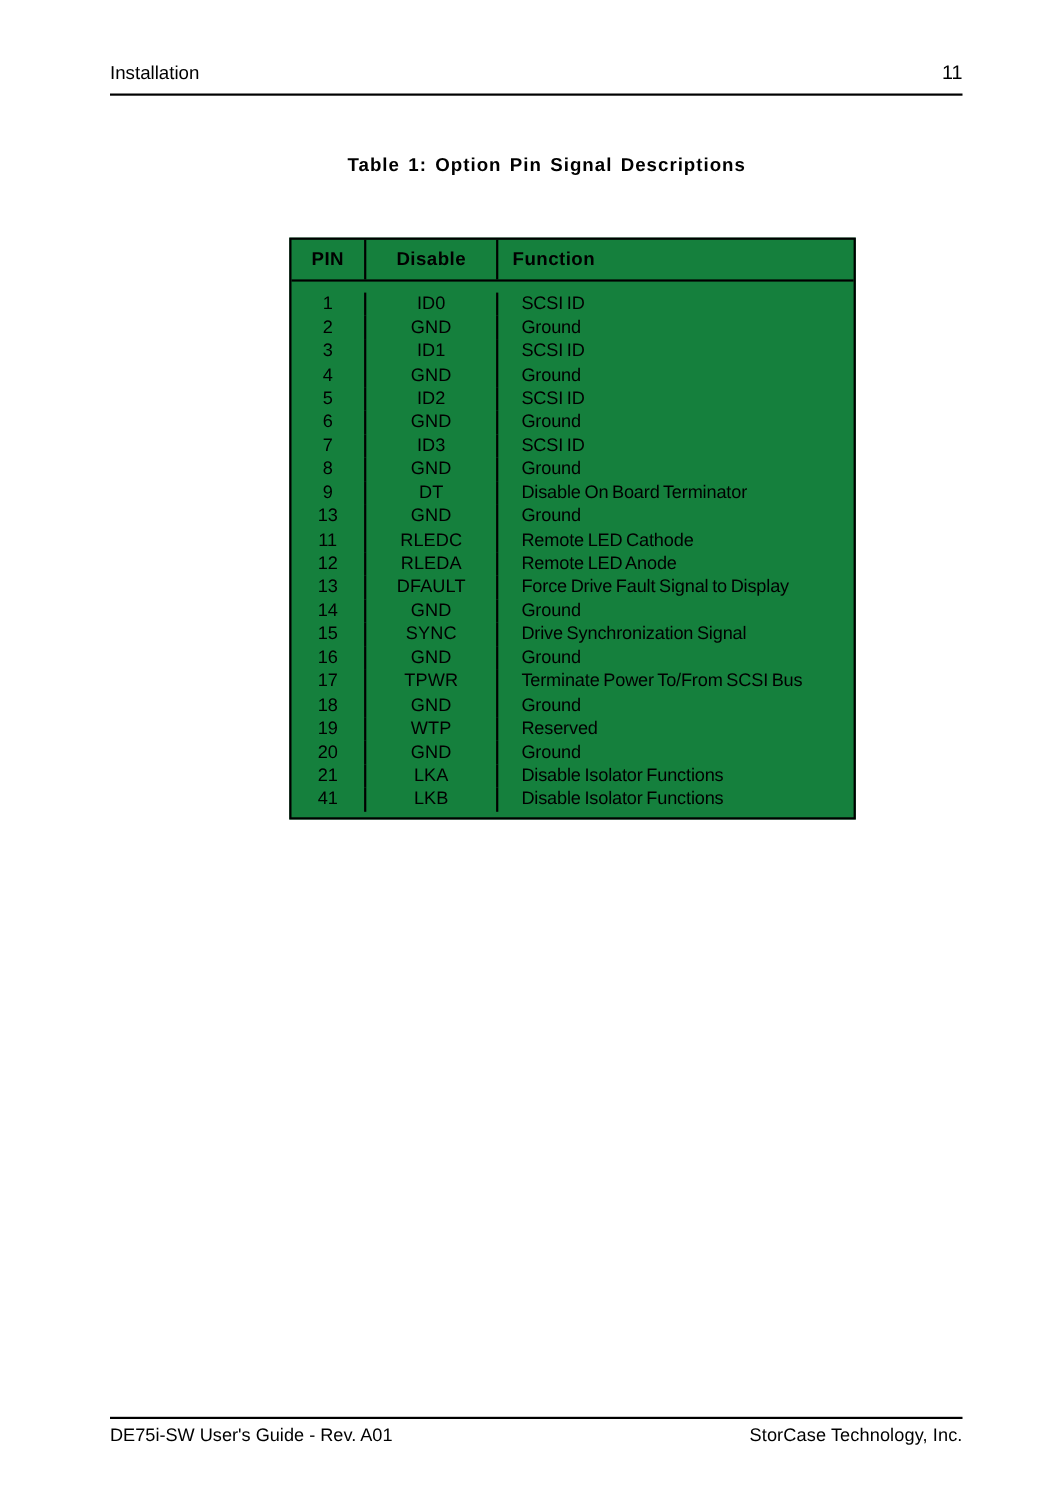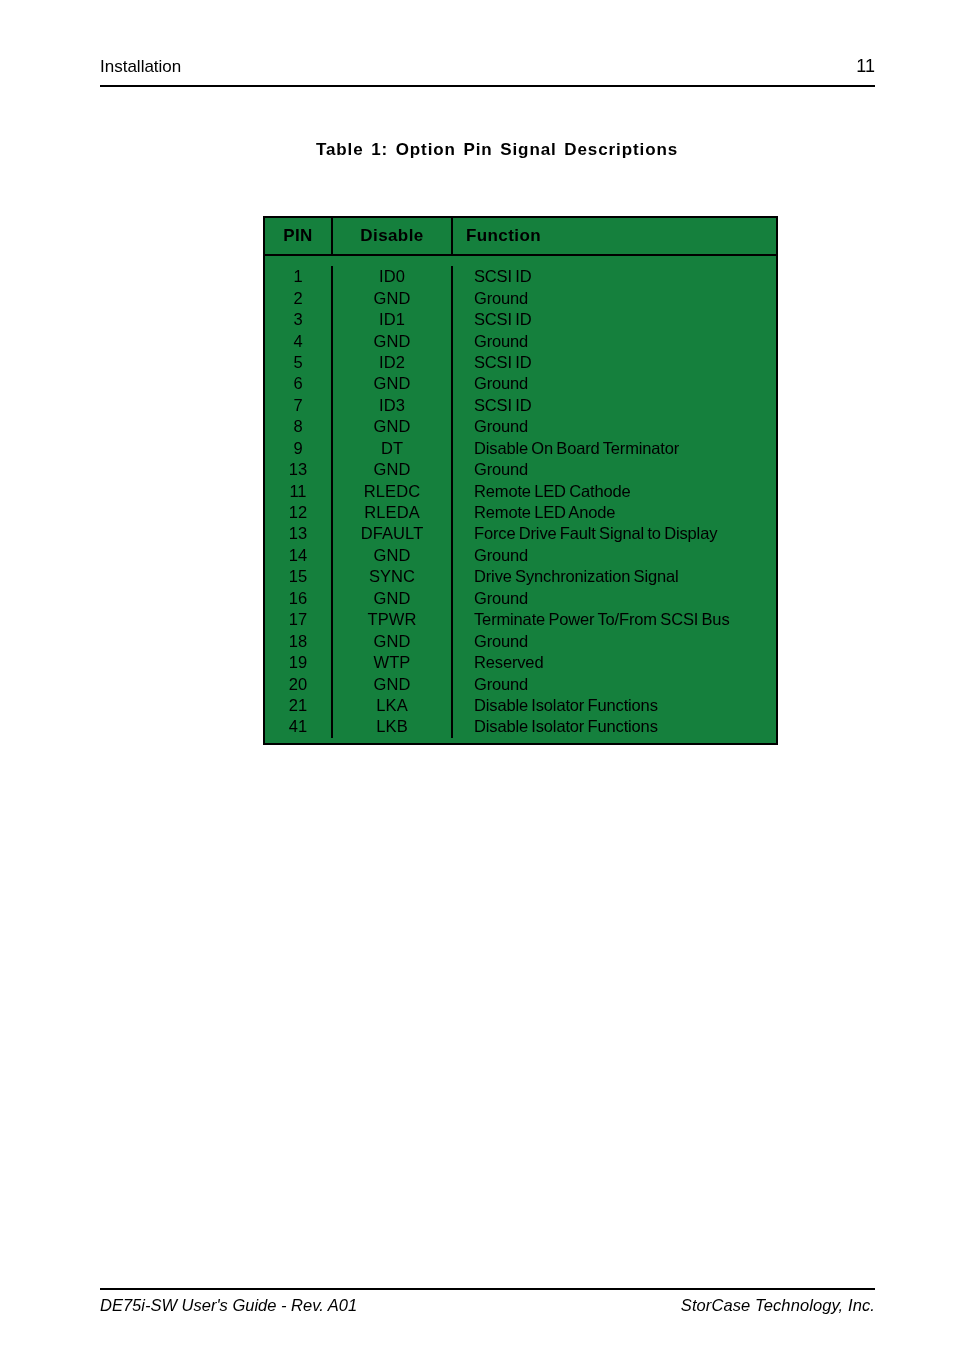--- a/index.html
+++ b/index.html
@@ -151,21 +151,20 @@
   .page-footer {
     position: absolute;
     left: 100px;
     top: 1295px;
     width: 775px;
     display: flex;
     align-items: baseline;
     justify-content: space-between;
     font-size: 16.5px;
     line-height: 21px;
-    font-style: italic;
   }
   .page-footer .foot-right { letter-spacing: 0.1px; }
 </style>
 </head>
 <body>
 
 <div class="page">
 
   <div class="page-header">
     <span class="head-title">Installation</span>

